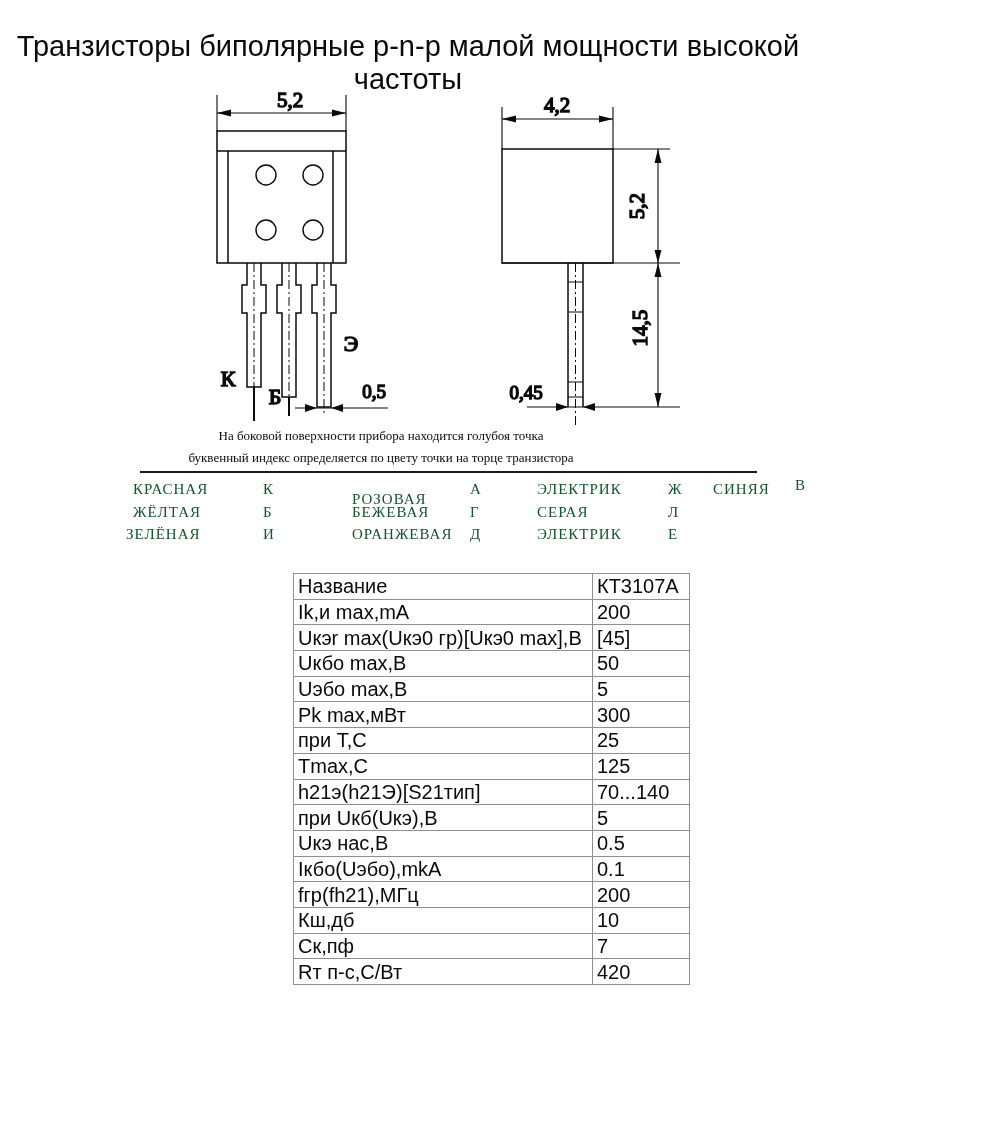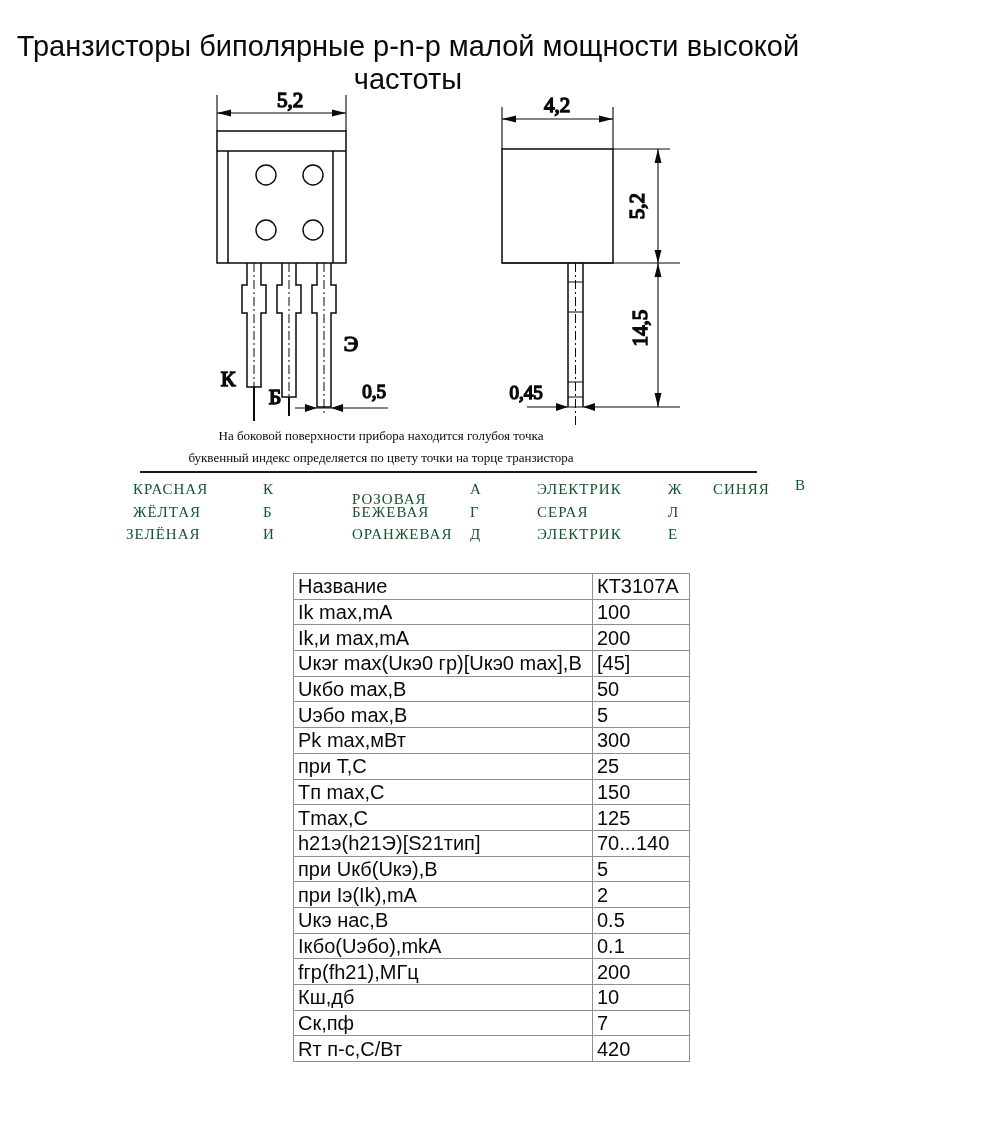--- a/index.html
+++ b/index.html
@@ -120,24 +120,20 @@
     <span class="cc" style="left:668px;top:526px">Е</span>
   </div>
 
   <table class="spec">
     <tbody>
         <tr>
           <td>Название</td>
           <td class="val">КТ3107А</td>
         </tr>
     <tr>
-          <td>Ik max,mA</td>
-          <td class="val">100</td>
-        </tr>
-    <tr>
           <td>Ik,и max,mA</td>
           <td class="val">200</td>
         </tr>
     <tr>
           <td>Uкэr max(Uкэ0 гр)[Uкэ0 max],В</td>
           <td class="val">[45]</td>
         </tr>
     <tr>
           <td>Uкбо max,В</td>
           <td class="val">50</td>
@@ -148,38 +144,30 @@
         </tr>
     <tr>
           <td>Pk max,мВт</td>
           <td class="val">300</td>
         </tr>
     <tr>
           <td>при T,C</td>
           <td class="val">25</td>
         </tr>
     <tr>
-          <td>Tп max,C</td>
-          <td class="val">150</td>
-        </tr>
-    <tr>
           <td>Tmax,C</td>
           <td class="val">125</td>
         </tr>
     <tr>
           <td>h21э(h21Э)[S21тип]</td>
           <td class="val">70...140</td>
         </tr>
     <tr>
           <td>при Uкб(Uкэ),В</td>
           <td class="val">5</td>
-        </tr>
-    <tr>
-          <td>при Iэ(Ik),mA</td>
-          <td class="val">2</td>
         </tr>
     <tr>
           <td>Uкэ нас,В</td>
           <td class="val">0.5</td>
         </tr>
     <tr>
           <td>Iкбо(Uэбо),mkA</td>
           <td class="val">0.1</td>
         </tr>
     <tr>

